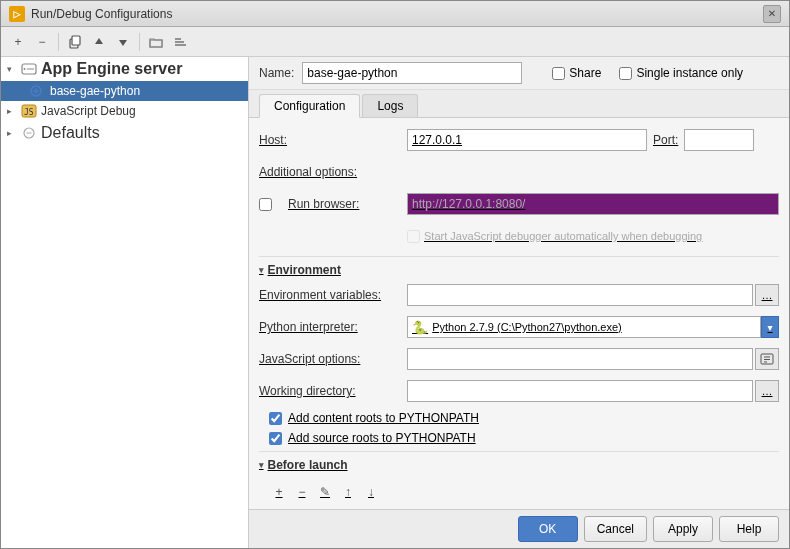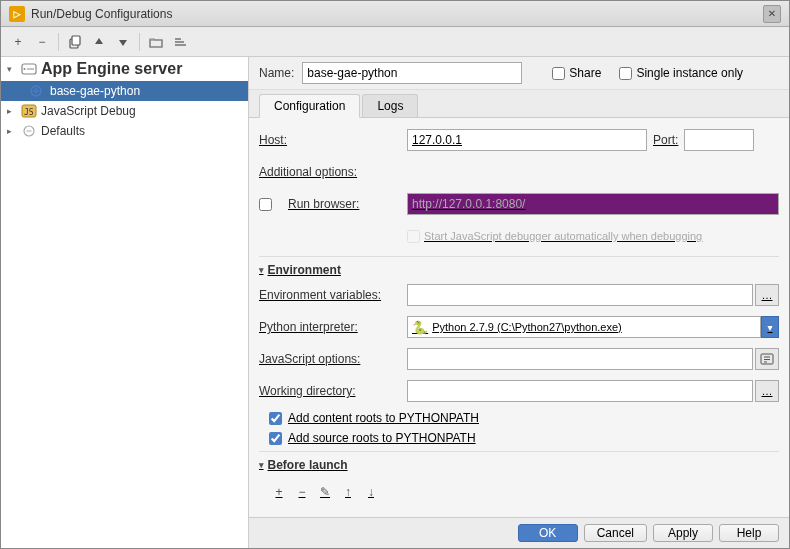--- a/index.html
+++ b/index.html
@@ -250,21 +250,21 @@
     .bottom-bar {
       display: flex;
       align-items: center;
       justify-content: flex-end;
       padding: 6px 10px;
       border-top: 1px solid #ccc;
       background: #ececec;
       gap: 6px;
     }
     .bottom-btn {
-      height: 18px;
+      height: 26px;
       min-width: 60px;
       border: 1px solid #aaa;
       background: linear-gradient(to bottom, #f8f8f8, #e8e8e8);
       cursor: pointer;
       font-size: 12px;
       padding: 0 12px;
       border-radius: 3px;
     }
     .bottom-btn.primary {
       background: #4a7ec7;
@@ -400,21 +400,21 @@
           <text x="3" y="11" font-size="8" font-family="monospace" fill="#333">JS</text>
         </svg>
         <span style="font-size:12px;color:#333">JavaScript Debug</span>
       </div>
       <div class="tree-item">
         <span class="tree-arrow">▸</span>
         <svg width="16" height="14" viewBox="0 0 16 14" style="min-width:16px">
           <circle cx="8" cy="7" r="5" fill="none" stroke="#aaa" stroke-width="1.2"></circle>
           <line x1="5.5" y1="7" x2="10.5" y2="7" stroke="#aaa" stroke-width="1"></line>
         </svg>
-        <span style="font-size:12px;color:#333">Defaults</span>
+        <span style="font-size:16px;color:#333">Defaults</span>
       </div>
     </div>
 
     <div class="right-panel">
 
       <div class="name-bar">
         <label class="name-label">Name:</label>
         <input class="name-input" type="text" value="base-gae-python" style="">
         <div class="share-checkbox-group">
           <input type="checkbox" id="shareChk" style="">

